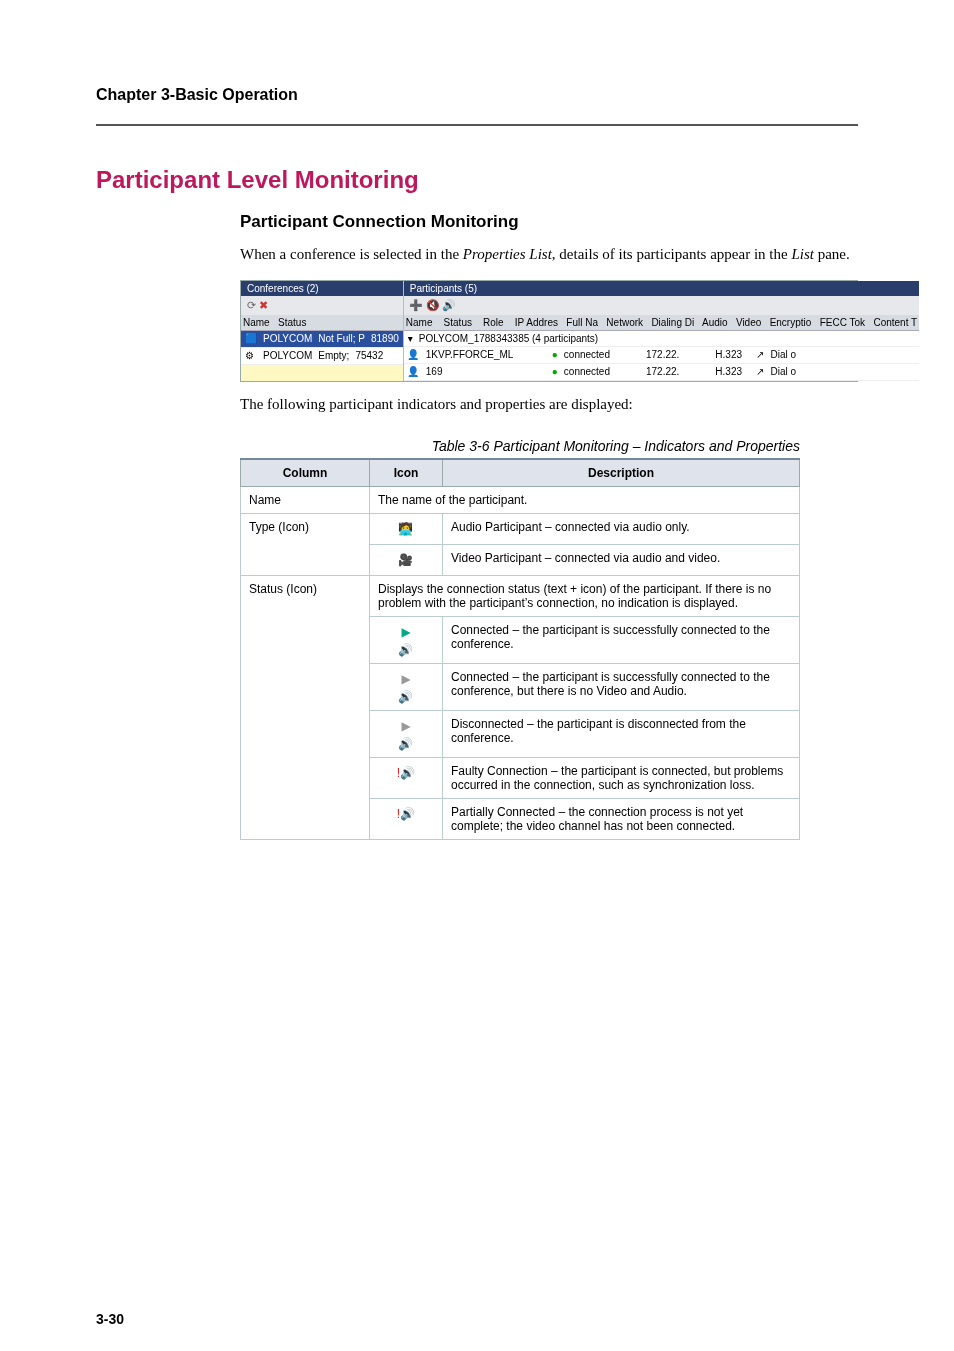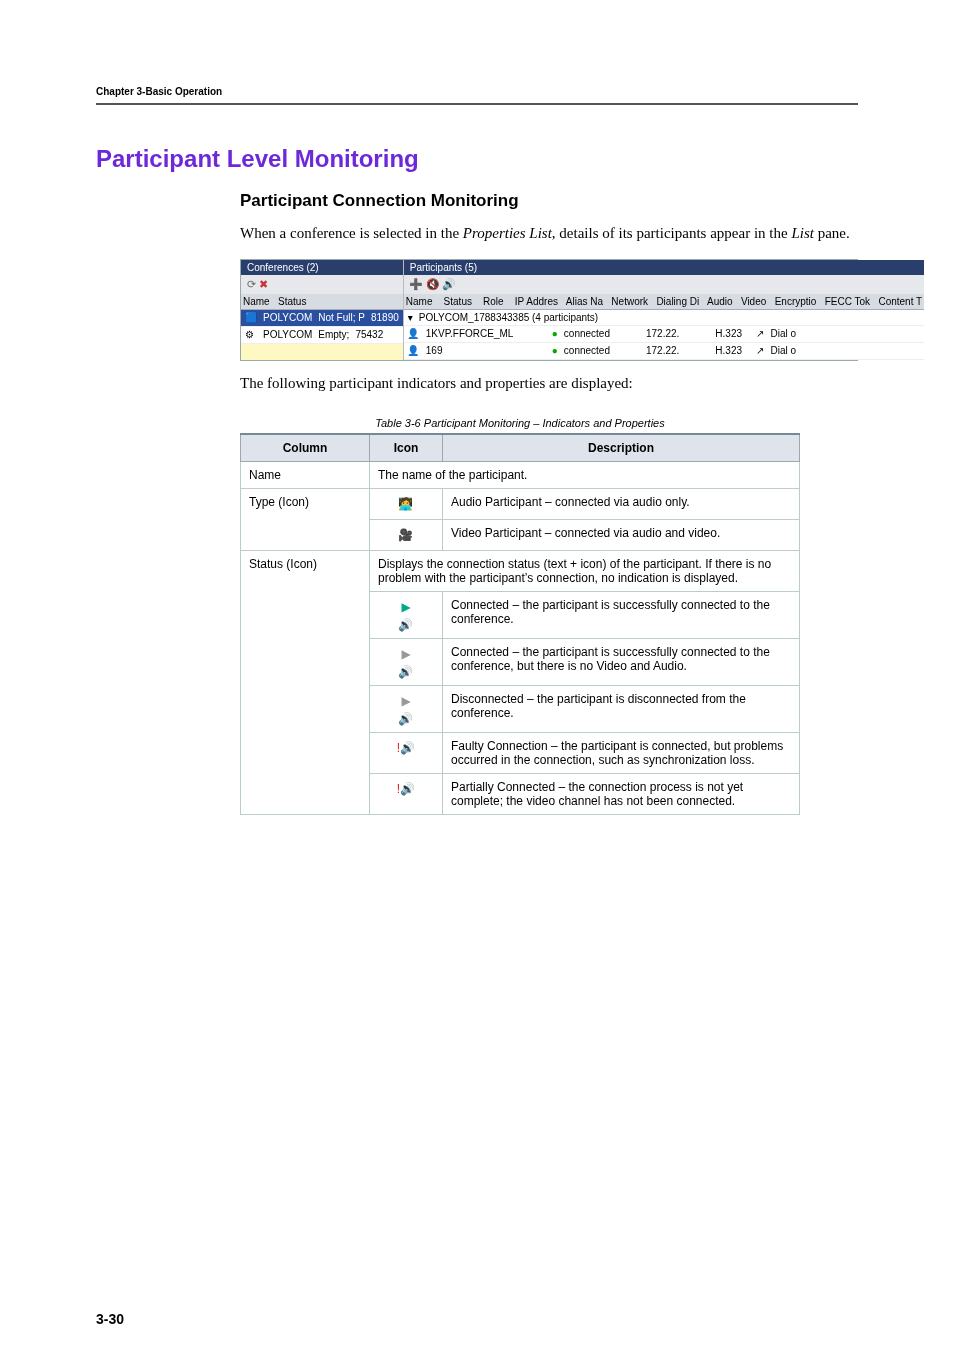--- a/index.html
+++ b/index.html
@@ -1,34 +1,34 @@
 <!DOCTYPE html>
 <html><head>
 <meta charset="utf-8">
 <style>
   html,body{margin:0;padding:0;font-family:Georgia,'Times New Roman',serif;color:#000;background:#fff}
   .page{width:954px;min-height:1351px;margin:0 auto;padding:86px 96px 60px 96px;box-sizing:border-box;position:relative}
-  .chap-header{font-family:Arial,Helvetica,sans-serif;font-weight:bold;font-size:10px;margin-bottom:6px}
+  .chap-header{font-family:Arial,Helvetica,sans-serif;font-weight:bold;font-size:16px;margin-bottom:20px}
   .hr-top{border:0;border-top:2px solid #555;margin:0 0 40px 0}
-  .h1{font-family:Arial,Helvetica,sans-serif;font-weight:bold;font-size:24px;color:#6d28d9;margin:2px 0 18px 0}
+  .h1{font-family:Arial,Helvetica,sans-serif;font-weight:bold;font-size:24px;color:#be185d;margin:2px 0 18px 0}
   .h2{font-family:Arial,Helvetica,sans-serif;font-weight:bold;font-size:17px;color:#000;margin:0 0 12px 0}
   .body-text{font-size:15px;line-height:1.45;margin:0 0 14px 0}
   .body-text .ital{font-style:italic}
   .indent-block{margin-left:144px}
   .screenshot{margin:6px 0 12px 0;border:1px solid #9aa;background:#fef9c3}
   .ss-top{display:flex}
   .ss-left{width:190px;border-right:1px solid #bbb}
   .ss-title{background:#2a3e6e;color:#fff;font-family:Arial,Helvetica,sans-serif;font-size:10px;padding:2px 6px}
   .ss-tools{background:#e6e8ec;padding:3px 6px;font-size:11px;color:#666}
   .ss-hdr{background:#d7dbe2;font-family:Arial,Helvetica,sans-serif;font-size:10px;padding:2px 2px;border-bottom:1px solid #aab;white-space:nowrap;overflow:hidden}
   .ss-row{font-family:Arial,Helvetica,sans-serif;font-size:10px;padding:2px 4px;background:#fff;border-bottom:1px solid #eee;white-space:nowrap;overflow:hidden;display:flex;gap:6px}
   .ss-row.sel{background:#2a4f9e;color:#fff}
   .ss-right{flex:1}
   .tbl{width:560px;border-collapse:collapse;margin-top:18px;font-family:Georgia,serif;font-size:12px}
-  .tbl-caption{font-family:Arial,Helvetica,sans-serif;font-size:11px;font-style:italic;text-align:center;padding:4px 0}
+  .tbl-caption{font-family:Arial,Helvetica,sans-serif;font-size:14px;font-style:italic;text-align:right;padding:4px 0}
   .tbl th{background:#dfe3ec;border:1px solid #9aa;border-top:2px solid #789;padding:6px 8px;text-align:center;font-family:Arial,Helvetica,sans-serif;font-size:12px}
   .tbl td{border:1px solid #bcc;padding:6px 8px;vertical-align:top;font-size:12px;font-family:Arial,Helvetica,sans-serif}
   .tbl td.desc{width:340px}
   .tbl td.iconcell{width:56px;text-align:center}
   .tbl td.colspan{background:#fff}
   .icon-box{display:inline-block;width:22px;height:18px;line-height:18px;font-size:12px}
   .page-num{position:absolute;bottom:24px;left:96px;font-family:Arial,Helvetica,sans-serif;font-weight:bold;font-size:14px}
   .mini-ico{display:inline-block;width:12px;height:12px;vertical-align:middle}
 </style>
 </head>
@@ -79,21 +79,21 @@
         <div class="ss-tools">
           <span>➕</span>
           <span>🔇</span>
           <span>🔊</span>
         </div>
         <div class="ss-hdr">
           <span>Name</span> &nbsp;&nbsp;
           <span>Status</span> &nbsp;&nbsp;
           <span>Role</span> &nbsp;&nbsp;
           <span>IP Addres</span> &nbsp;
-          <span>Alias Na</span> &nbsp;
+          <span>Full Na</span> &nbsp;
           <span>Network</span> &nbsp;
           <span>Dialing Di</span> &nbsp;
           <span>Audio</span> &nbsp;
           <span>Video</span> &nbsp;
           <span>Encryptio</span> &nbsp;
           <span>FECC Tok</span> &nbsp;
           <span>Content T</span>
         </div>
         <div class="ss-row">
           <span>▾</span> 

